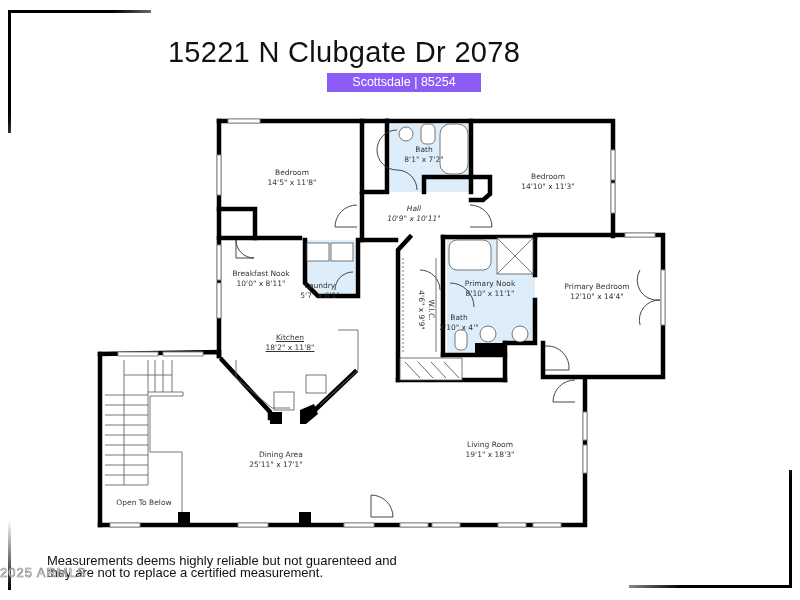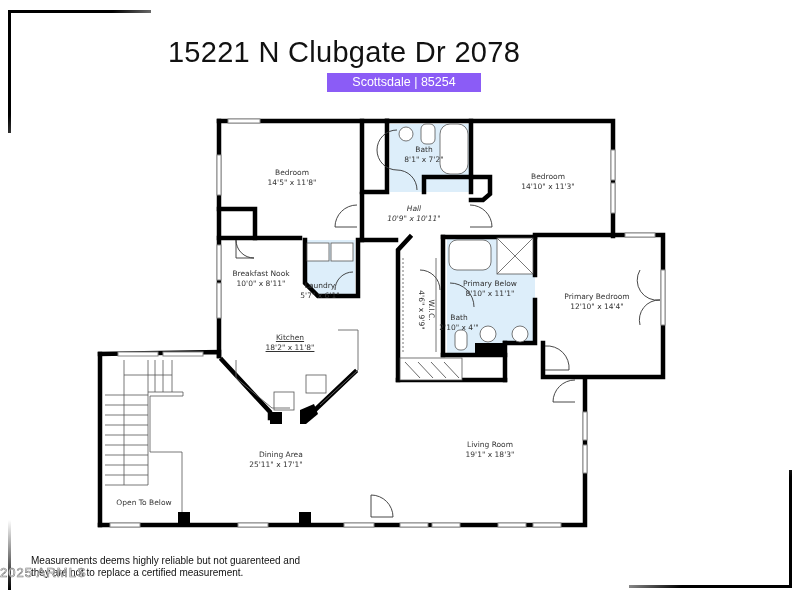--- a/index.html
+++ b/index.html
@@ -6,21 +6,21 @@
   body{width:800px;height:600px;position:relative;overflow:hidden;font-family:"DejaVu Sans",sans-serif;}
   .corner-tl{position:absolute;left:8px;top:10px;width:140px;height:120px;border-left:3px solid #000;border-top:3px solid #000;
     -webkit-mask-image:linear-gradient(135deg,#000 40%,transparent 75%);mask-image:linear-gradient(135deg,#000 40%,transparent 75%);}
   .corner-bl{position:absolute;left:8px;bottom:10px;width:3px;height:70px;background:linear-gradient(#fff,#000);}
   .corner-br{position:absolute;right:8px;bottom:12px;width:160px;height:115px;border-right:3px solid #000;border-bottom:3px solid #000;
     -webkit-mask-image:linear-gradient(315deg,#000 40%,transparent 75%);mask-image:linear-gradient(315deg,#000 40%,transparent 75%);}
   .title{position:absolute;left:0;width:688px;top:36px;text-align:center;font-family:"Liberation Sans",sans-serif;font-size:29px;color:#111;letter-spacing:0.3px;}
   .subtitle{position:absolute;left:327px;top:73px;width:154px;height:19px;background:#8b5cf6;color:#fff;font-family:"Liberation Sans",sans-serif;font-size:12.5px;line-height:19px;text-align:center;}
   svg.plan{position:absolute;left:0;top:0;}
   .room-label{position:absolute;text-align:center;font-family:"DejaVu Sans",sans-serif;font-size:7.5px;color:#333;line-height:10px;white-space:nowrap;transform:translateX(-50%);}
-  .disclaimer{position:absolute;left:31px;top:555px;font-family:"Liberation Sans",sans-serif;font-size:10px;color:#111;line-height:12px;}
+  .disclaimer{position:absolute;left:47px;top:555px;font-family:"Liberation Sans",sans-serif;font-size:13px;color:#111;line-height:12px;}
   .watermark{position:absolute;left:0;top:565px;font-family:"Liberation Sans",sans-serif;font-size:13px;color:#fff;-webkit-text-stroke:0.6px #777;letter-spacing:1px;}
 </style>
 </head>
 <body>
 
 <div class="corner-tl"></div>
 <div class="corner-br"></div>
 <div class="corner-bl"></div>
 
 <div class="title">15221 N Clubgate Dr 2078</div>
@@ -188,32 +188,32 @@
 </div>
 <div class="room-label" style="left:261px;top:269px;">
   <div>Breakfast Nook</div>
   <div>10'0" x 8'11"</div>
 </div>
 <div class="room-label" style="left:320px;top:269px;margin-top:12px;">
   <div>Laundry</div>
   <div>5'7" x 6'1"</div>
 </div>
 <div class="room-label" style="left:490px;top:279px;">
-  <div>Primary Below</div>
+  <div>Primary Nook</div>
   <div>8'10" x 11'1"</div>
 </div>
 <div class="room-label" style="left:426px;top:300px;transform:translateX(-50%) rotate(90deg);">
   <div>W.I.C.</div>
   <div>4'6" x 9'9"</div>
 </div>
 <div class="room-label" style="left:459px;top:313px;">
   <div>Bath</div>
   <div>2'10" x 4'"</div>
 </div>
-<div class="room-label" style="left:597px;top:292px;">
+<div class="room-label" style="left:597px;top:282px;">
   <div>Primary Bedroom</div>
   <div>12'10" x 14'4"</div>
 </div>
 <div class="room-label" style="left:290px;top:333px;text-decoration:underline;">
   <div>Kitchen</div>
   <div>18'2" x 11'8"</div>
 </div>
 <div class="room-label" style="left:276px;top:450px;text-align:right;">
   <div>Dining Area</div>
   <div>25'11" x 17'1"</div>

